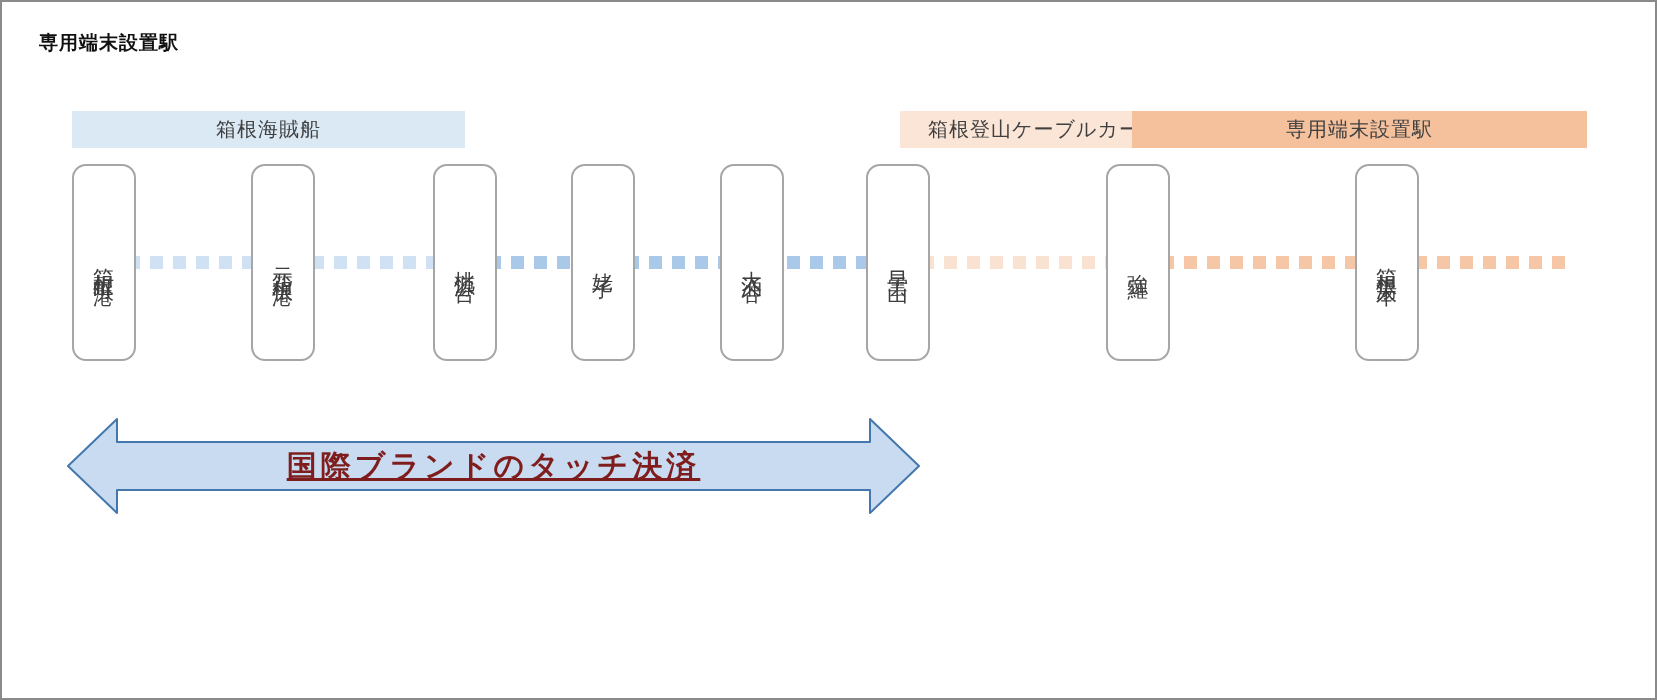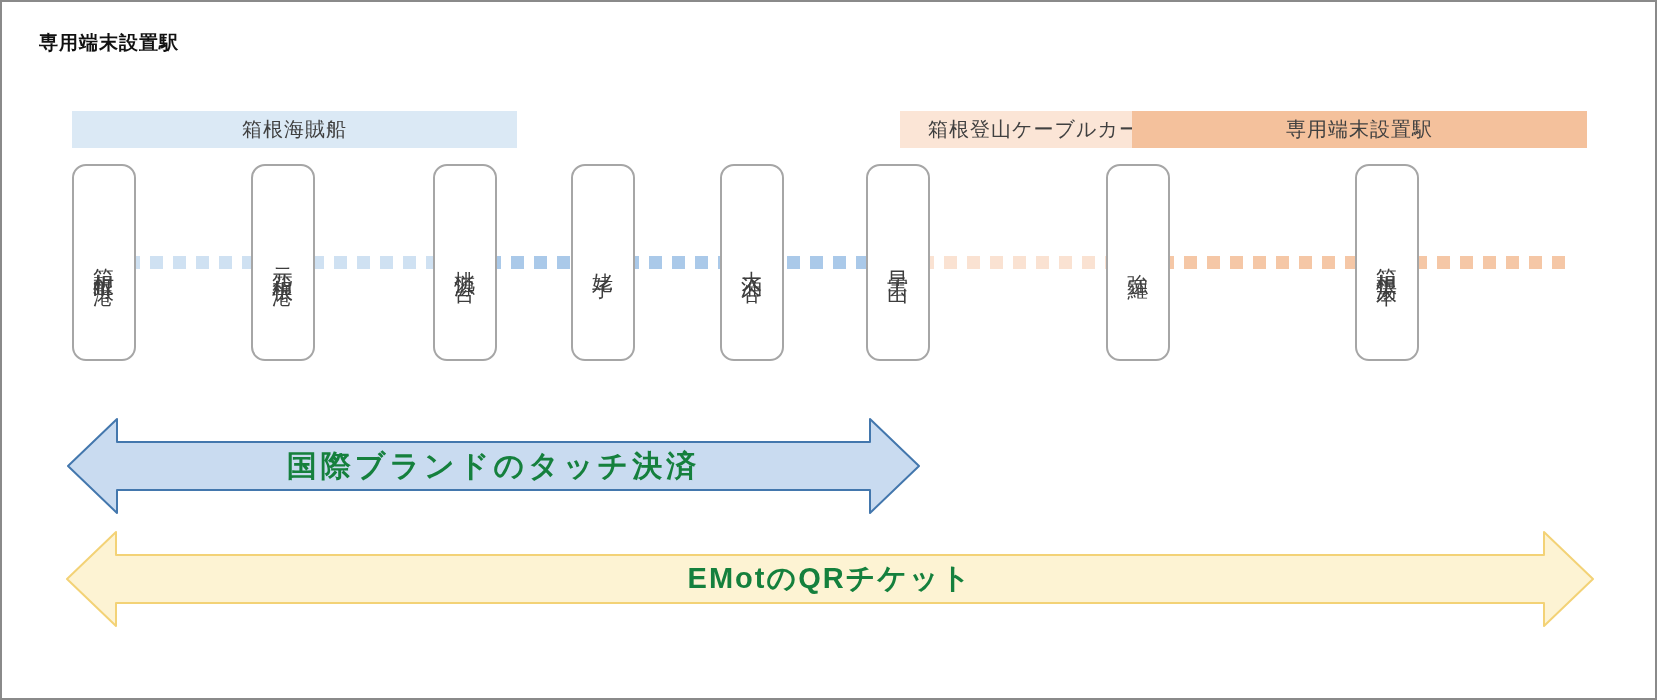--- a/index.html
+++ b/index.html
@@ -89,34 +89,35 @@
     stroke-width: 2;
     stroke-linejoin: round;
   }
   .arrow-label {
     position: absolute;
     inset: 0;
     display: flex;
     align-items: center;
     justify-content: center;
     font-weight: bold;
-    color: #15803d;
+    color: #7f1d1d;
     white-space: nowrap;
+    text-decoration: underline;
   }
   .arrow-label.touch { font-size: 30px; letter-spacing: 4px; }
   .arrow-label.qr    { font-size: 29px; letter-spacing: 2px; }
 </style>
 </head>
 <body>
 
 <div class="canvas">
 
   <h1 class="page-title">専用端末設置駅</h1>
 
-  <div class="bar-seg" style="left: 70px; width: 445px; --c: #dbe9f5;">
+  <div class="bar-seg" style="left: 70px; width: 393px; --c: #dbe9f5;">
     <span class="seg-label">箱根海賊船</span>
   </div>
   <div class="bar-seg" style="left: 898px; width: 268px; --c: #fbe5d6;">
     <span class="seg-label">箱根登山ケーブルカー</span>
   </div>
   <div class="bar-seg" style="left: 1130px; width: 455px; --c: #f4c19c;">
     <span class="seg-label">専用端末設置駅</span>
   </div>
 
   <div class="dots" style="left: 102px; width: 361px; --c: #cfe1f2;"></div>
@@ -149,20 +150,14 @@
     <span class="station-label">箱根湯本</span>
   </div>
 
   <div class="arrow-wrap" style="left: 65px; top: 415px; width: 853px; height: 98px; --fill: #c9dbf0; --stroke: #4377ad;">
     <svg width="853" height="98" viewBox="0 0 853 98">
       <polygon class="arrow-shape" points="1,49 50,2 50,25 803,25 803,2 852,49 803,96 803,73 50,73 50,96"></polygon>
     </svg>
     <div class="arrow-label touch">国際ブランドのタッチ決済</div>
   </div>
 
-  <div class="arrow-wrap" style="left: 64px; top: 528px; width: 1528px; height: 98px; --fill: #fdf3d3; --stroke: #f3d276;">
-    <svg width="1528" height="98" viewBox="0 0 1528 98">
-      <polygon class="arrow-shape" points="1,49 50,2 50,25 1478,25 1478,2 1527,49 1478,96 1478,73 50,73 50,96"></polygon>
-    </svg>
-    <div class="arrow-label qr">EMotのQRチケット</div>
-  </div>
 
 </div>
 
 </body></html>

